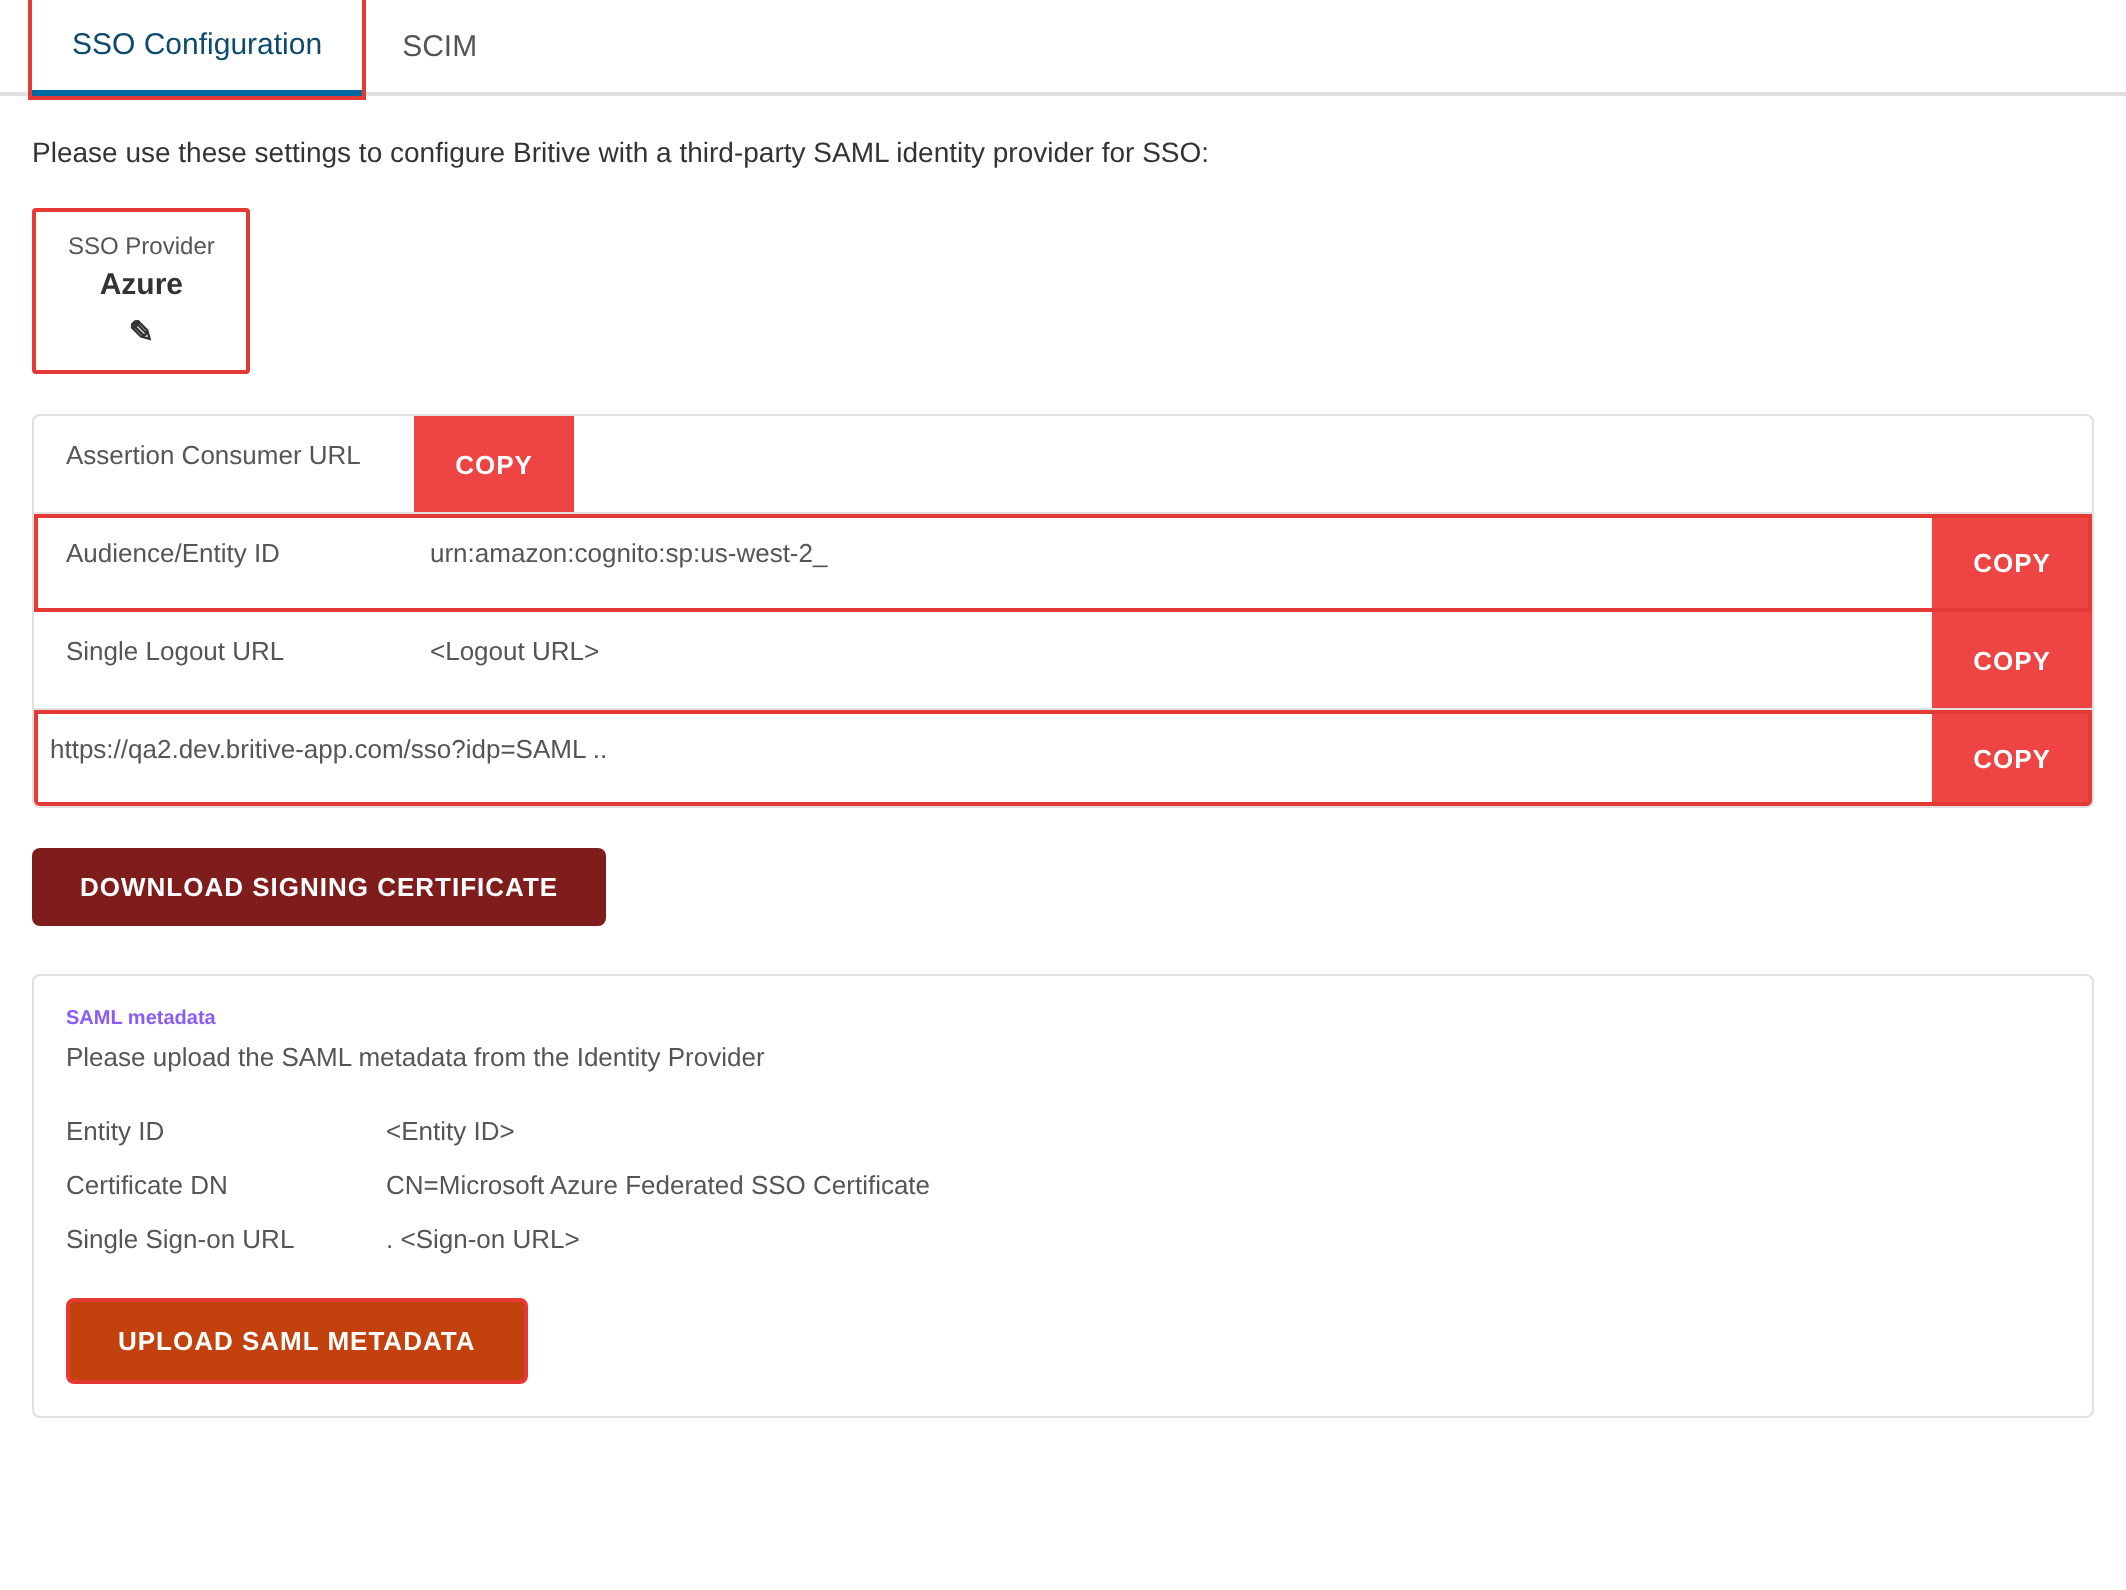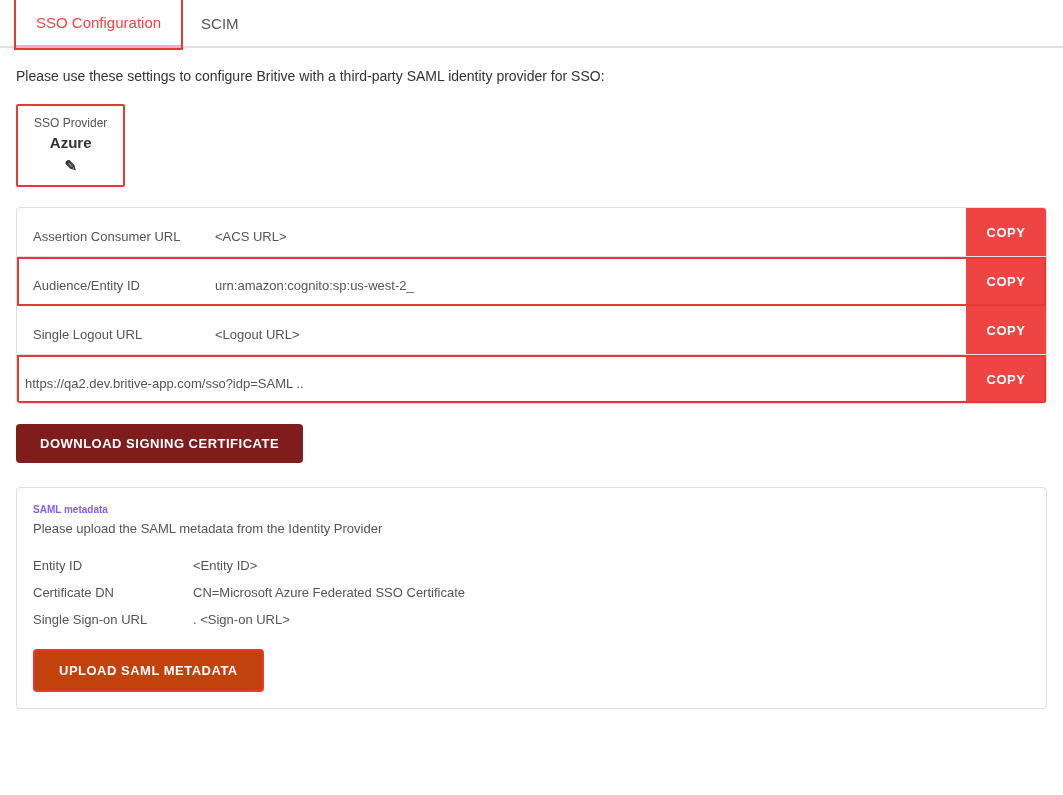--- a/index.html
+++ b/index.html
@@ -25,22 +25,22 @@
     .tab {
       padding: 14px 20px;
       cursor: pointer;
       font-size: 15px;
       color: #555;
       border: none;
       background: none;
       position: relative;
     }
     .tab.active {
-      color: #ef4444;
-      border-bottom: 3px solid #f9a8d4;
+      color: #0c4a6e;
+      border-bottom: 3px solid #0369a1;
       margin-bottom: -2px;
       outline: 2px solid #e53935;
     }
     
     .content {
       padding: 20px 16px;
     }
     .description {
       font-size: 14px;
       color: #333;
@@ -74,21 +74,21 @@
     }
     
     .url-rows-container {
       border: 1px solid #e0e0e0;
       border-radius: 4px;
       margin-bottom: 20px;
       overflow: hidden;
     }
     .url-row {
       display: flex;
-      align-items: flex-end;
+      align-items: flex-start;
       border-bottom: 1px solid #e0e0e0;
       min-height: 48px;
     }
     .url-row:last-child {
       border-bottom: none;
     }
     .url-row.highlighted {
       outline: 2px solid #e53935;
       outline-offset: -2px;
     }
@@ -201,21 +201,20 @@
         <span>Azure</span>
         <span class="edit-icon">✎</span>
       </div>
     </div>
 
     
     <div class="url-rows-container">
 
       <div class="url-row">
         <span class="url-label">Assertion Consumer URL</span>
-        <span class="url-value">&lt;ACS URL&gt;</span>
         <button class="copy-btn">COPY</button>
       </div>
 
       <div class="url-row highlighted">
         <span class="url-label">Audience/Entity ID</span>
         <span class="url-value">urn:amazon:cognito:sp:us-west-2_</span>
         <button class="copy-btn">COPY</button>
       </div>
 
       <div class="url-row">

